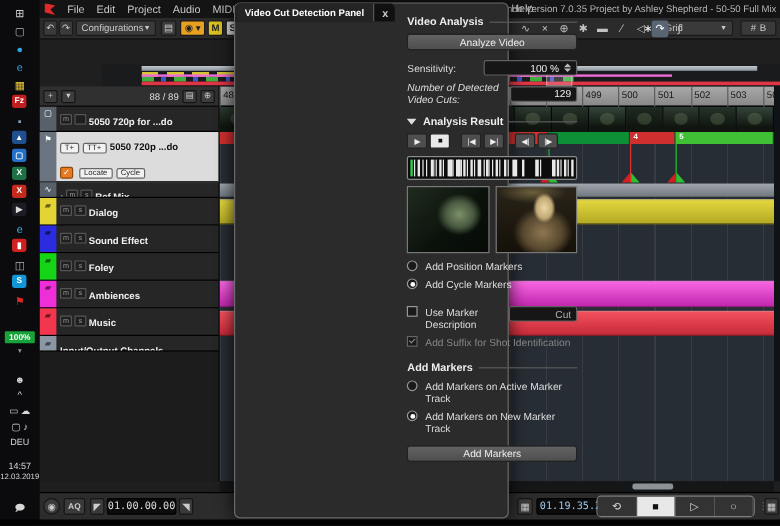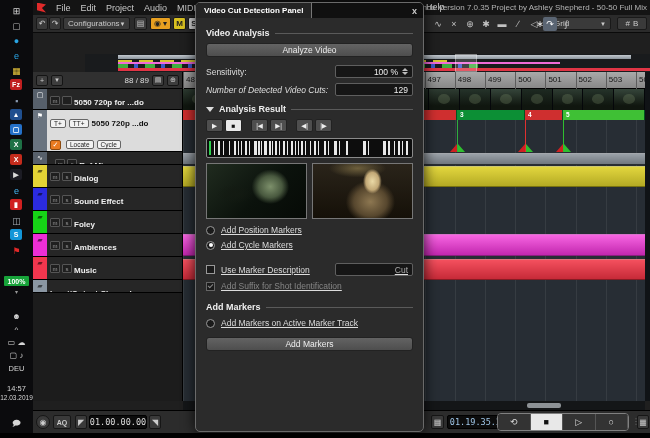--- a/index.html
+++ b/index.html
@@ -61,21 +61,21 @@
   #transport{left:0;top:410px;width:617px;height:23px;background:#2c2c2c;border-top:1px solid #000;}
   .tr-btn{position:absolute;top:4px;height:14px;background:#3a3a3a;border:1px solid #161616;border-radius:2px;color:#ccc;font-size:8px;display:flex;align-items:center;justify-content:center;}
   .timebox{position:absolute;top:4px;height:14px;background:#0c0c0c;border:1px solid #000;border-radius:2px;color:#ddd;
     font-family:"DejaVu Sans Mono",monospace;font-size:8.5px;display:flex;align-items:center;justify-content:center;}
   #tgroup{position:absolute;left:464px;top:2px;width:132px;height:18px;border:1px solid #808080;border-radius:4px;display:flex;overflow:hidden;}
   .tg-btn{flex:1;display:flex;align-items:center;justify-content:center;color:#ddd;font-size:9px;border-right:1px solid #555;background:#333;}
   .tg-btn.active{background:#e8e8e8;color:#111;}
   #bottom-strip{left:0;top:433px;width:650px;height:5px;background:#000;z-index:6;}
   
   #dialog{left:195px;top:2px;width:229px;height:430px;background:#2b2b2b;border:1px solid #6a6a6a;border-radius:5px;
-    box-shadow:0 0 14px rgba(0,0,0,0.8);z-index:10;display:flex;flex-direction:column;}
+    box-shadow:0 0 14px rgba(0,0,0,0.8);z-index:10;display:flex;flex-direction:row;}
   #dlg-titlebar{height:15px;background:#101010;border-radius:4px 4px 0 0;display:flex;align-items:center;}
   #dlg-tab{height:15px;display:flex;align-items:center;padding:0 8px;background:#242424;border-right:1px solid #777;border-radius:4px 0 0 0;color:#fff;font-size:8px;font-weight:bold;white-space:nowrap;}
   #dlg-close{margin-left:auto;color:#ccc;font-size:9px;padding:0 6px;font-weight:bold;}
   #dlg-body{flex:1;padding:4px 10px 0 10px;color:#ddd;}
   .sechead{display:flex;align-items:center;gap:5px;margin-top:8px;}
   .sechead .txt{font-size:9px;font-weight:bold;color:#eee;white-space:nowrap;}
   .sechead .rule{flex:1;height:1px;background:#5a5a5a;}
   .coll-arrow{width:0;height:0;border-left:4px solid transparent;border-right:4px solid transparent;border-top:5px solid #ddd;}
   .bigbtn{height:14px;background:linear-gradient(#636363,#4e4e4e);border:1px solid #222;border-radius:3px;color:#eee;font-size:8.5px;display:flex;align-items:center;justify-content:center;}
   .frow{display:flex;align-items:center;justify-content:space-between;}
@@ -95,21 +95,21 @@
   .thumb{flex:1;height:56px;border:1px solid #777;}
   #thumb1{background:
     radial-gradient(ellipse 26px 24px at 64% 42%,#7d906b 0%,#49593f 45%,rgba(0,0,0,0) 72%),
     radial-gradient(ellipse 22px 12px at 28% 55%,#131a12 0%,rgba(0,0,0,0) 80%),
     linear-gradient(135deg,#202b1f,#0b120c 55%,#060a06);}
   #thumb2{background:
     radial-gradient(ellipse 12px 16px at 60% 32%,#ead9a6 0%,#c2a876 55%,rgba(0,0,0,0) 78%),
     radial-gradient(ellipse 44px 14px at 45% 8%,#6d5f3c 0%,rgba(0,0,0,0) 65%),
     radial-gradient(ellipse 30px 26px at 58% 70%,#8d7751 0%,#57472e 55%,rgba(0,0,0,0) 82%),
     linear-gradient(180deg,#2a241a,#151008);}
-  .optrow{display:flex;align-items:center;gap:6px;text-decoration:underline;}
+  .optrow{display:flex;gap:6px;}
   .radio{width:9px;height:9px;border:1px solid #999;border-radius:50%;background:#1a1a1a;display:flex;align-items:center;justify-content:center;flex:none;}
   .radio .dot{width:4px;height:4px;border-radius:50%;background:#fff;}
   .check{width:9px;height:9px;border:1px solid #999;background:#1a1a1a;position:relative;flex:none;}
   .check .mark{position:absolute;left:1px;top:1px;width:5px;height:3px;border-left:1.5px solid #fff;border-bottom:1.5px solid #fff;transform:rotate(-45deg);}
   .optlab{font-size:8.5px;color:#ddd;}
   .disabled .optlab{color:#868686;}
   .disabled .check{border-color:#666;}
   .disabled .mark{border-color:#888;}
 </style>
 </head>
@@ -535,17 +535,23 @@
 
       <div class="sechead" style="margin-top:11px;">
         <span class="txt">Add Markers</span>
           <span class="rule"></span>
       </div>
       <div id="am-items">
           <div class="optrow" style="margin-top: 6px;">
             <div class="radio"></div>
             <span class="optlab">Add Markers on Active Marker Track</span>
           </div>
+          <div class="optrow" style="margin-top: 5px;">
+            <div class="radio">
+              <div class="dot"></div>
+            </div>
+            <span class="optlab">Add Markers on New Marker Track</span>
+          </div>
         </div>
       <div class="bigbtn" style="margin-top:9px;">Add Markers</div>
     </div>
   </div>
 </div>
 
 </body></html>

